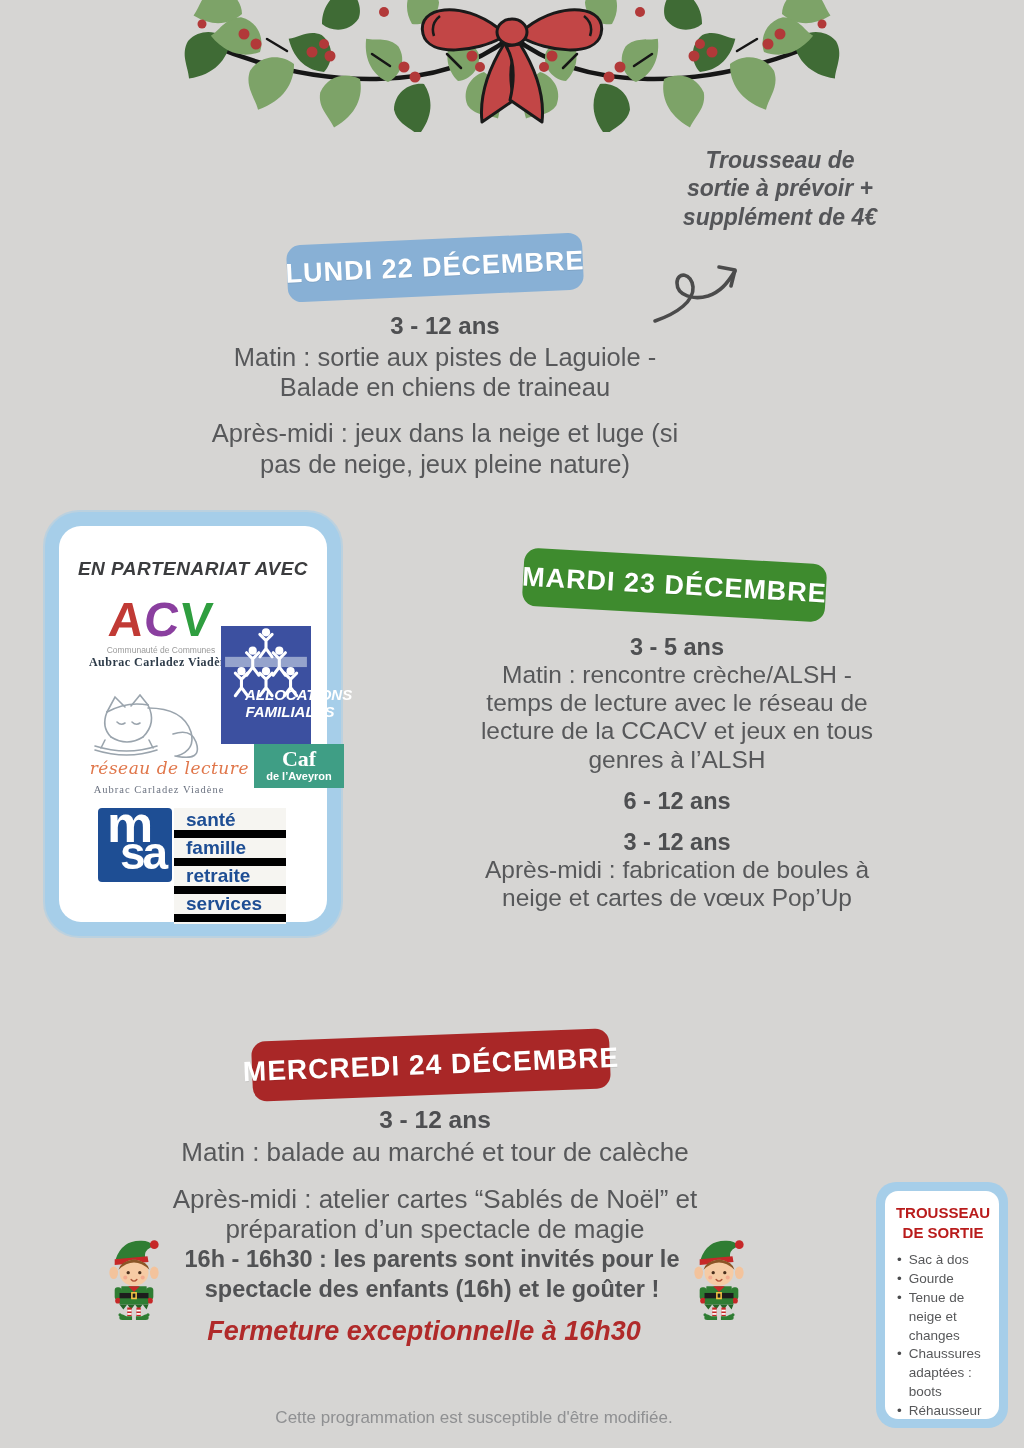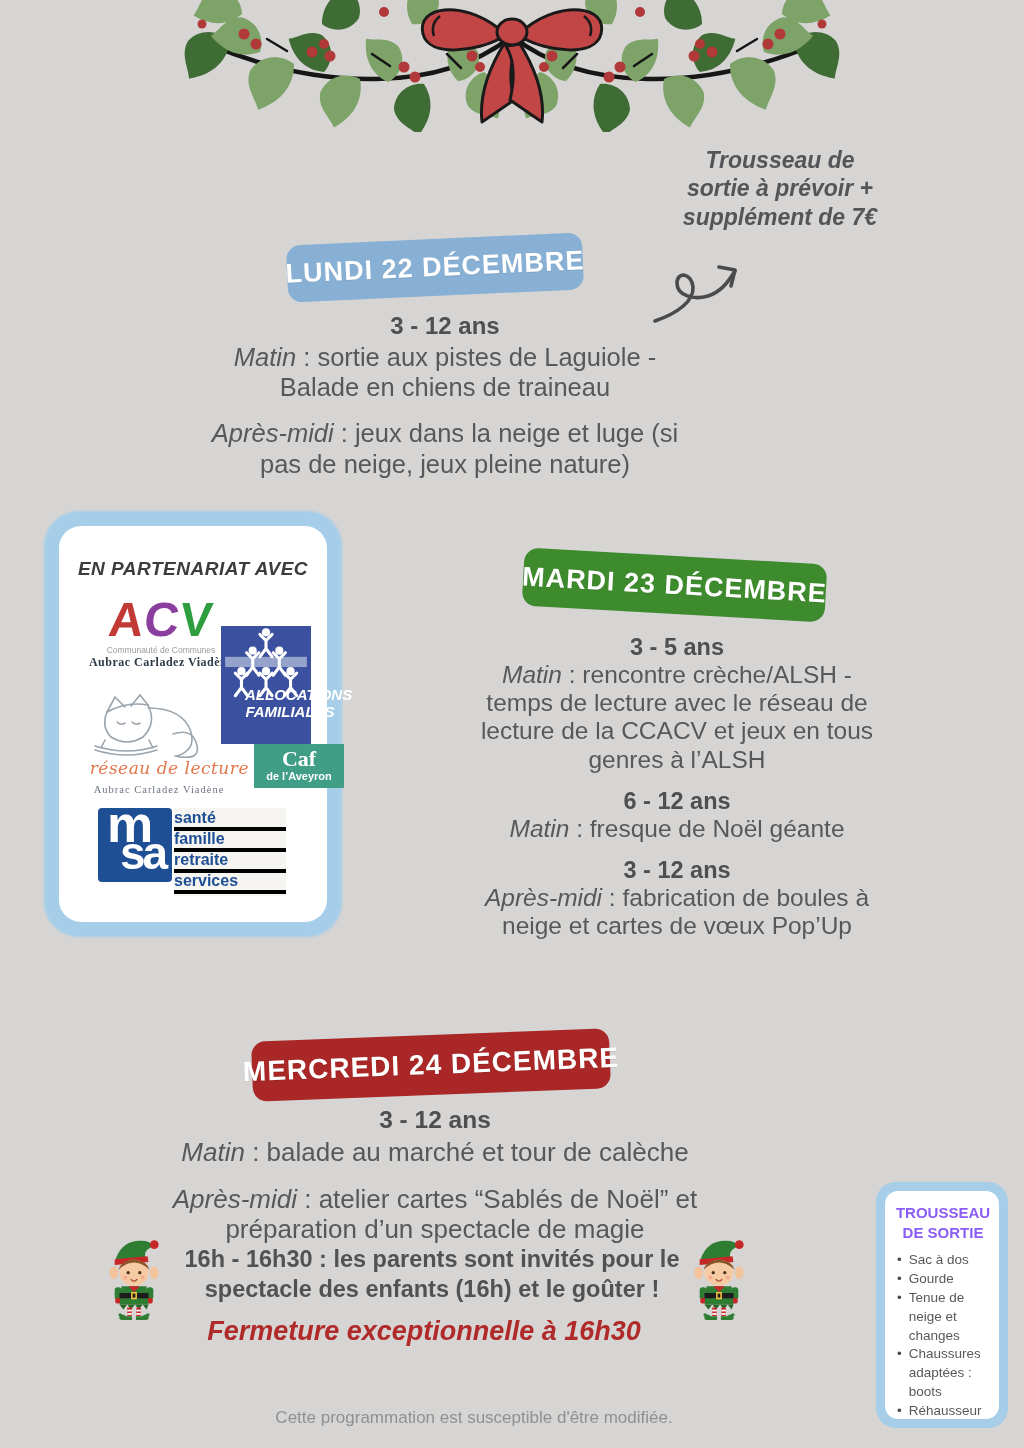--- a/index.html
+++ b/index.html
@@ -15,21 +15,21 @@
   .badge{display:flex;align-items:center;justify-content:center;color:#fff;font-weight:800;
          font-size:27px;letter-spacing:1px;border-radius:14px;white-space:nowrap;
          text-shadow:0 1px 0 rgba(0,0,0,.08);}
   .badge-mon{left:287px;top:239px;width:296px;height:57px;background:#88b0d5;transform:rotate(-2.6deg);}
   .badge-tue{left:523px;top:556px;width:303px;height:58px;background:#3e8b2e;transform:rotate(3.2deg);}
   .badge-wed{left:252px;top:1035px;width:358px;height:60px;background:#a92727;transform:rotate(-2.2deg);font-size:28px;}
 
   
   .prog{color:#57585a;text-align:center;}
   .age{font-weight:bold;color:#4e4f51;}
-  .it{font-style:italic;}
+  .it{}
   .block-mon{left:205px;top:312px;width:480px;font-size:25.5px;line-height:1.18;}
   .block-mon .age{font-size:24px;margin-bottom:2px;}
   .block-mon p{margin:0 0 16px 0;}
   .block-tue{left:468px;top:634px;width:418px;font-size:24.5px;line-height:1.15;}
   .block-tue .age{font-size:23.5px;margin-top:14px;}
   .block-tue p{margin:0;}
   .block-wed{left:135px;top:1106px;width:600px;font-size:26px;line-height:1.17;}
   .block-wed .age{font-size:24.5px;margin-bottom:2px;}
   .block-wed p{margin:0 0 17px 0;}
 
@@ -59,28 +59,28 @@
   .fox{position:absolute;left:18px;top:168px;}
   .reseau-script{position:absolute;left:10px;top:232px;width:180px;text-align:right;
        font-family:"DejaVu Serif",serif;font-style:italic;font-size:17px;color:#e0764a;letter-spacing:.5px;}
   .reseau-sub{position:absolute;left:10px;top:258px;width:180px;text-align:center;
        font-family:"Liberation Serif",serif;font-size:10.5px;color:#6b7280;letter-spacing:1px;}
   .msa{position:absolute;left:39px;top:282px;display:flex;align-items:stretch;}
   .msa-sq{width:74px;height:74px;background:#1e4e94;border-radius:4px;color:#fff;position:relative;}
   .msa-m{position:absolute;left:9px;top:-14px;font-size:52px;font-weight:800;letter-spacing:-2px;}
   .msa-sa{position:absolute;left:22px;top:18px;font-size:46px;font-weight:800;letter-spacing:-3px;}
   .msa-col{width:112px;background:#f6f5f1;margin-left:2px;display:flex;flex-direction:column;justify-content:space-between;padding:2px 0;}
-  .msa-item{font-size:16px;font-weight:bold;color:#1e4e94;border-bottom:4px solid #000000;
-            padding:0 0 1px 0;line-height:1.0;}
+  .msa-item{font-size:19px;font-weight:bold;color:#1e4e94;border-bottom:8px solid #000000;
+            padding:0 0 1px 12px;line-height:1.0;}
 
   
   .tcard{left:876px;top:1182px;width:132px;height:246px;background:#a6cee9;border-radius:20px;}
   .tcard-in{position:absolute;left:9px;top:9px;right:9px;bottom:9px;background:#fff;border-radius:13px;
             padding:12px 8px 6px 10px;box-sizing:border-box;}
-  .tcard-title{text-align:center;font-size:15px;font-weight:800;color:#8b5cf6;line-height:1.3;}
+  .tcard-title{text-align:center;font-size:15px;font-weight:800;color:#b91c1c;line-height:1.3;}
   .tlist{margin-top:9px;}
   .titem{display:flex;font-size:13.5px;color:#57585a;line-height:1.4;}
   .titem::before{content:"•";margin:0 7px 0 2px;color:#4a4b4d;}
 
   .footer-note{left:0;top:1408px;width:948px;text-align:center;font-size:17px;color:#8f9092;}
 
   svg{display:block;}
 </style>
 </head>
 <body>
@@ -163,21 +163,21 @@
       <path d="M326,34 C290,6 244,12 251,40 C257,64 306,57 329,44 Z" fill="#c24646"></path>
       <path d="M354,34 C390,6 436,12 429,40 C423,64 374,57 351,44 Z" fill="#c24646"></path>
       <ellipse cx="340" cy="38" rx="15" ry="13" fill="#c24646"></ellipse>
       <path d="M268,22 q-10,8 -6,20 M412,22 q10,8 6,20" fill="none" stroke-width="2.5"></path>
     </g>
   </svg>
 
   <div class="abs notice">
     <div>Trousseau de</div>
     <div>sortie à prévoir +</div>
-    <div>supplément de 7€</div>
+    <div>supplément de 4€</div>
   </div>
 
   <svg class="abs" style="left:650px;top:243px" width="105" height="85" viewBox="0 0 105 85">
     <path d="M5,78 C28,70 44,58 43,44 C42,30 27,28 27,40 C27,53 44,57 58,53 C70,49 77,41 85,28" stroke="#4b4b4b" stroke-width="3.6" fill="none" stroke-linecap="round"></path>
     <path d="M85,27 L69,24 M85,27 L81,43" stroke="#4b4b4b" stroke-width="3.6" fill="none" stroke-linecap="round"></path>
   </svg>
 
   <div class="abs badge badge-mon">
     <span>LUNDI 22 DÉCEMBRE</span>
   </div>
@@ -262,21 +262,20 @@
     </div>
   </div>
 
   <div class="abs badge badge-tue">
     <span>MARDI 23 DÉCEMBRE</span>
   </div>
   <div class="abs prog block-tue">
     <div class="age" style="margin-top:0">3 - 5 ans</div>
     <p><span class="it">Matin</span><span> : rencontre crèche/ALSH - temps de lecture avec le réseau de lecture de la CCACV et jeux en tous genres à l’ALSH</span></p>
     <div class="age">6 - 12 ans</div>
-    <p><span class="it">Matin</span><span> : fresque de Noël géante</span></p>
     <div class="age">3 - 12 ans</div>
     <p><span class="it">Après-midi</span><span> : fabrication de boules à neige et cartes de vœux Pop’Up</span></p>
   </div>
 
   <div class="abs badge badge-wed">
     <span>MERCREDI 24 DÉCEMBRE</span>
   </div>
   <div class="abs prog block-wed">
     <div class="age">3 - 12 ans</div>
     <p><span class="it">Matin</span><span> : balade au marché et tour de calèche</span></p>

